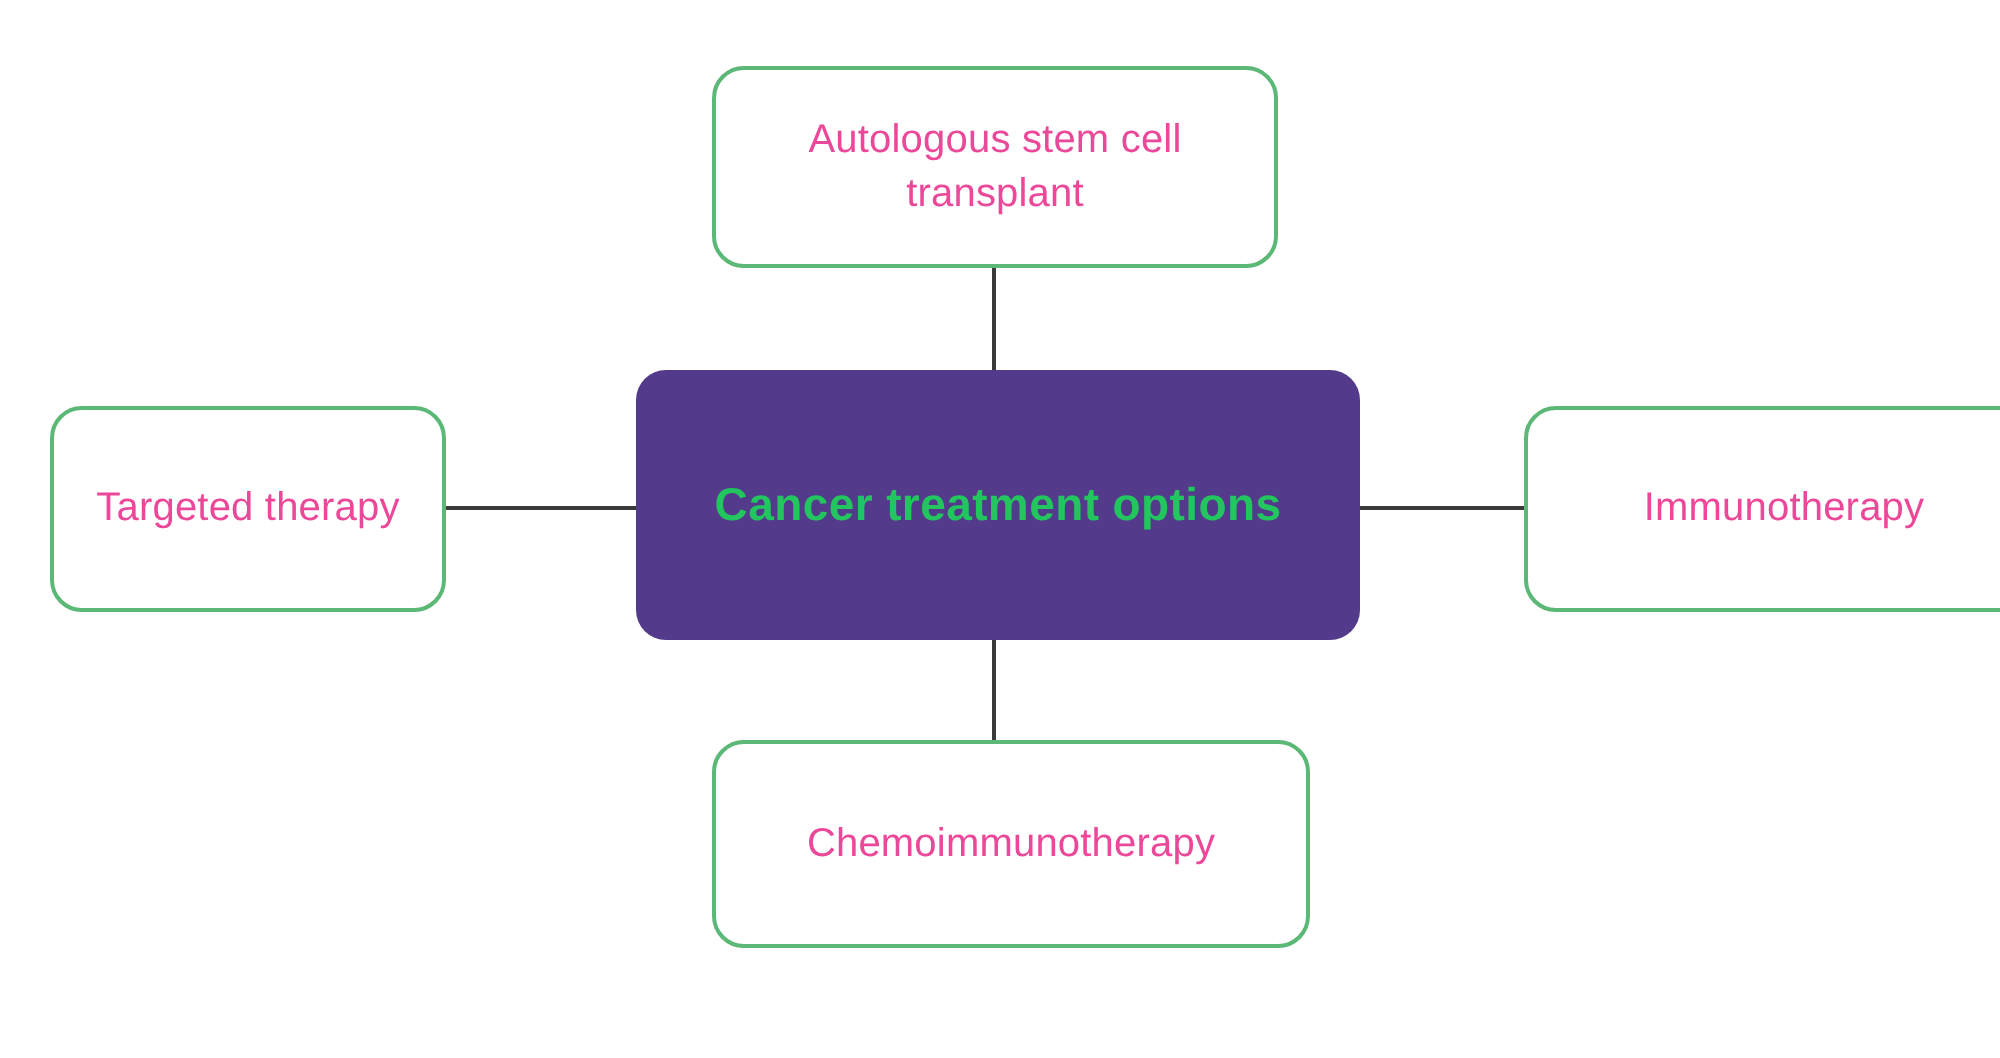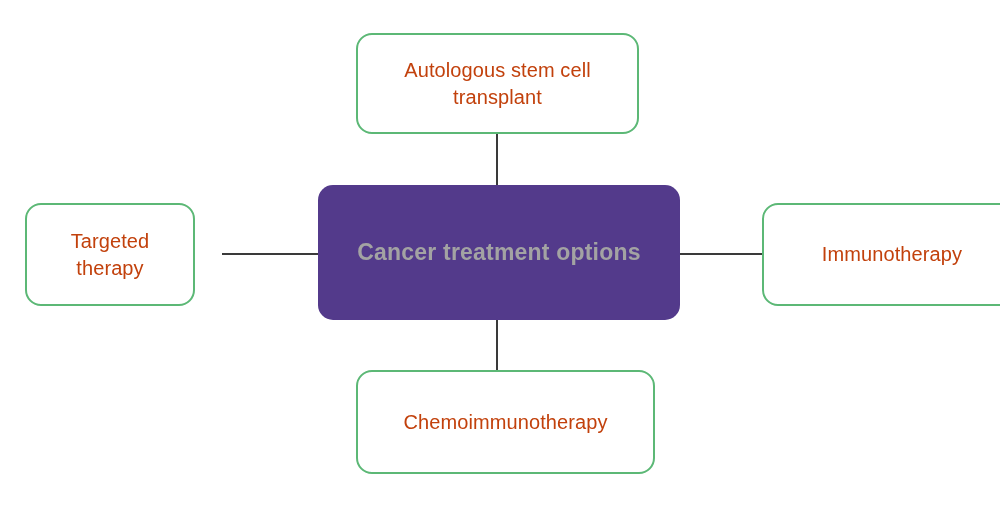--- a/index.html
+++ b/index.html
@@ -37,32 +37,32 @@
     justify-content: center;
     text-align: center;
     line-height: 1.32;
   }
 
   
   .node.leaf {
     background: #ffffff;
     border: 2px solid #5cb876;
     border-radius: 16px;
-    color: #c2410c;
+    color: #ec4899;
     font-size: 20px;
     font-weight: 400;
     letter-spacing: .1px;
   }
 
   
   .node.center {
     background: #533a8b;
     border: none;
     border-radius: 15px;
-    color: #a3a3a3;
+    color: #22c55e;
     font-size: 23px;
     font-weight: 700;
     letter-spacing: .2px;
     line-height: 1.36;
   }
 
   .node-label { display: block; padding: 0 10px; }
 </style>
 </head>
 <body>
@@ -74,21 +74,21 @@
   <div class="connector vertical" style="left:496px; top:319px; height:52px;"></div>
 
   <div class="connector horizontal" style="left:222px; top:253px; width:97px;"></div>
 
   <div class="connector horizontal" style="left:679px; top:253px; width:84px;"></div>
 
   <div class="node leaf" style="left:356px; top:33px; width:283px; height:101px;">
     <span class="node-label">Autologous stem cell transplant</span>
   </div>
 
-  <div class="node leaf" style="left:25px; top:203px; width:170px; height:103px;">
+  <div class="node leaf" style="left:25px; top:203px; width:198px; height:103px;">
     <span class="node-label">Targeted therapy</span>
   </div>
 
   <div class="node center" style="left:318px; top:185px; width:362px; height:135px;">
     <span class="node-label">Cancer treatment options</span>
   </div>
 
   <div class="node leaf" style="left:762px; top:203px; width:260px; height:103px;">
     <span class="node-label">Immunotherapy</span>
   </div>

